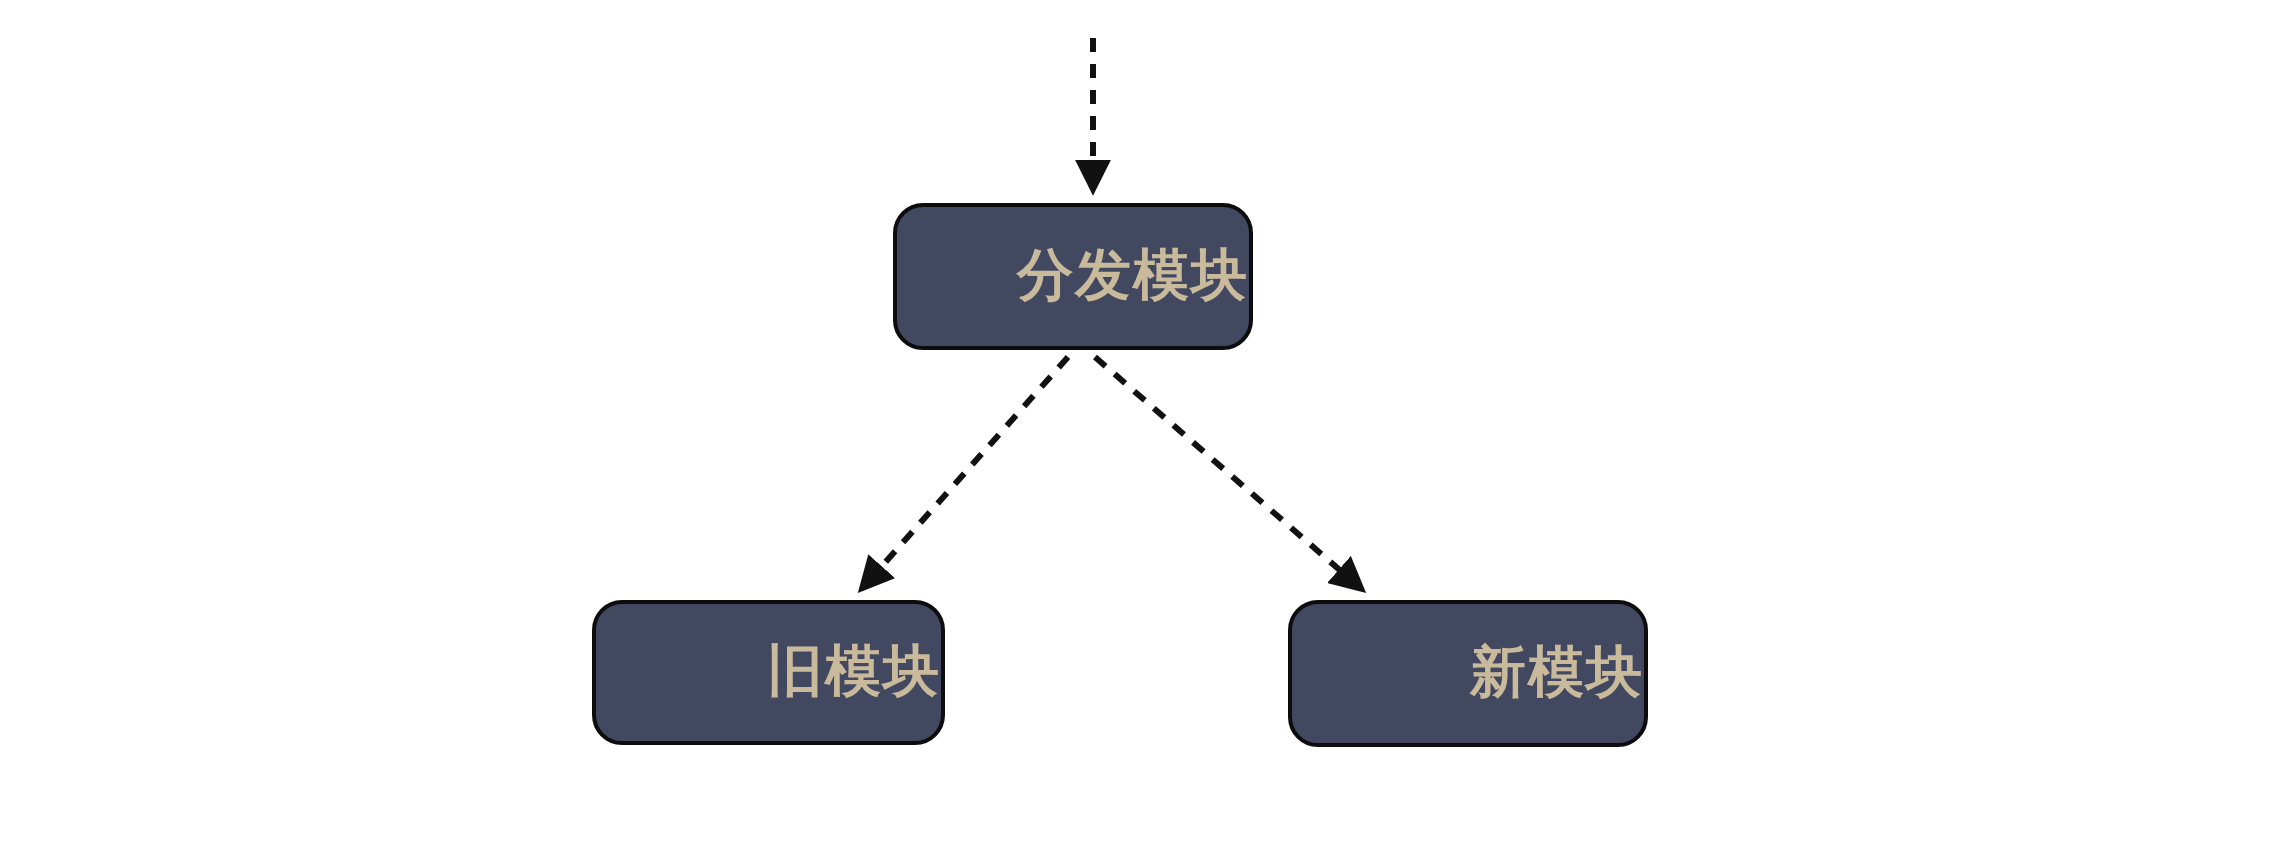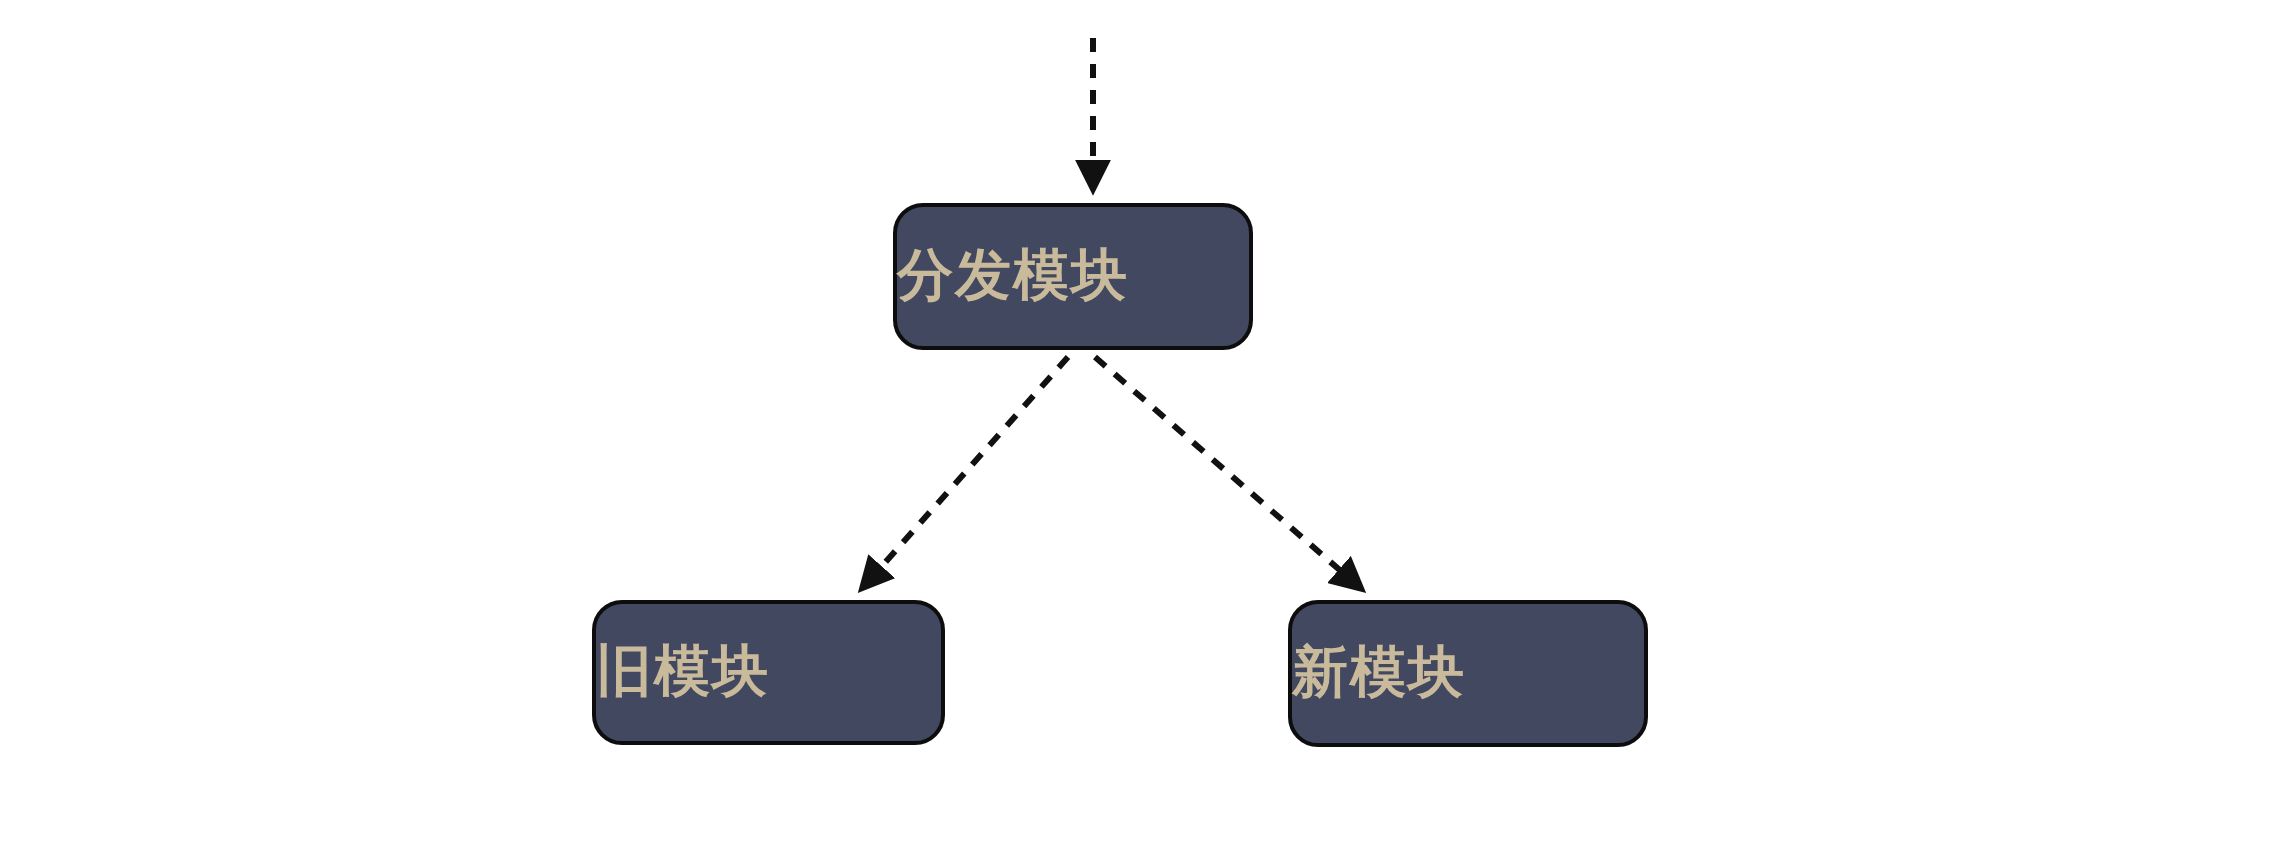--- a/index.html
+++ b/index.html
@@ -23,21 +23,21 @@
   .edge {
     fill: none;
     stroke-width: 6;
     stroke-dasharray: 14 12;
     stroke-linecap: butt;
   }
   .node {
     position: absolute;
     display: flex;
     align-items: center;
-    justify-content: flex-start;
+    justify-content: flex-end;
     background: var(--node-fill, #414860);
     border: 4px solid var(--node-border, #0d0d0d);
     border-radius: 30px;
     box-sizing: border-box;
   }
   .node-label {
     color: var(--node-text, #c9ba9b);
     font-size: 56px;
     font-weight: 700;
     letter-spacing: 2px;

